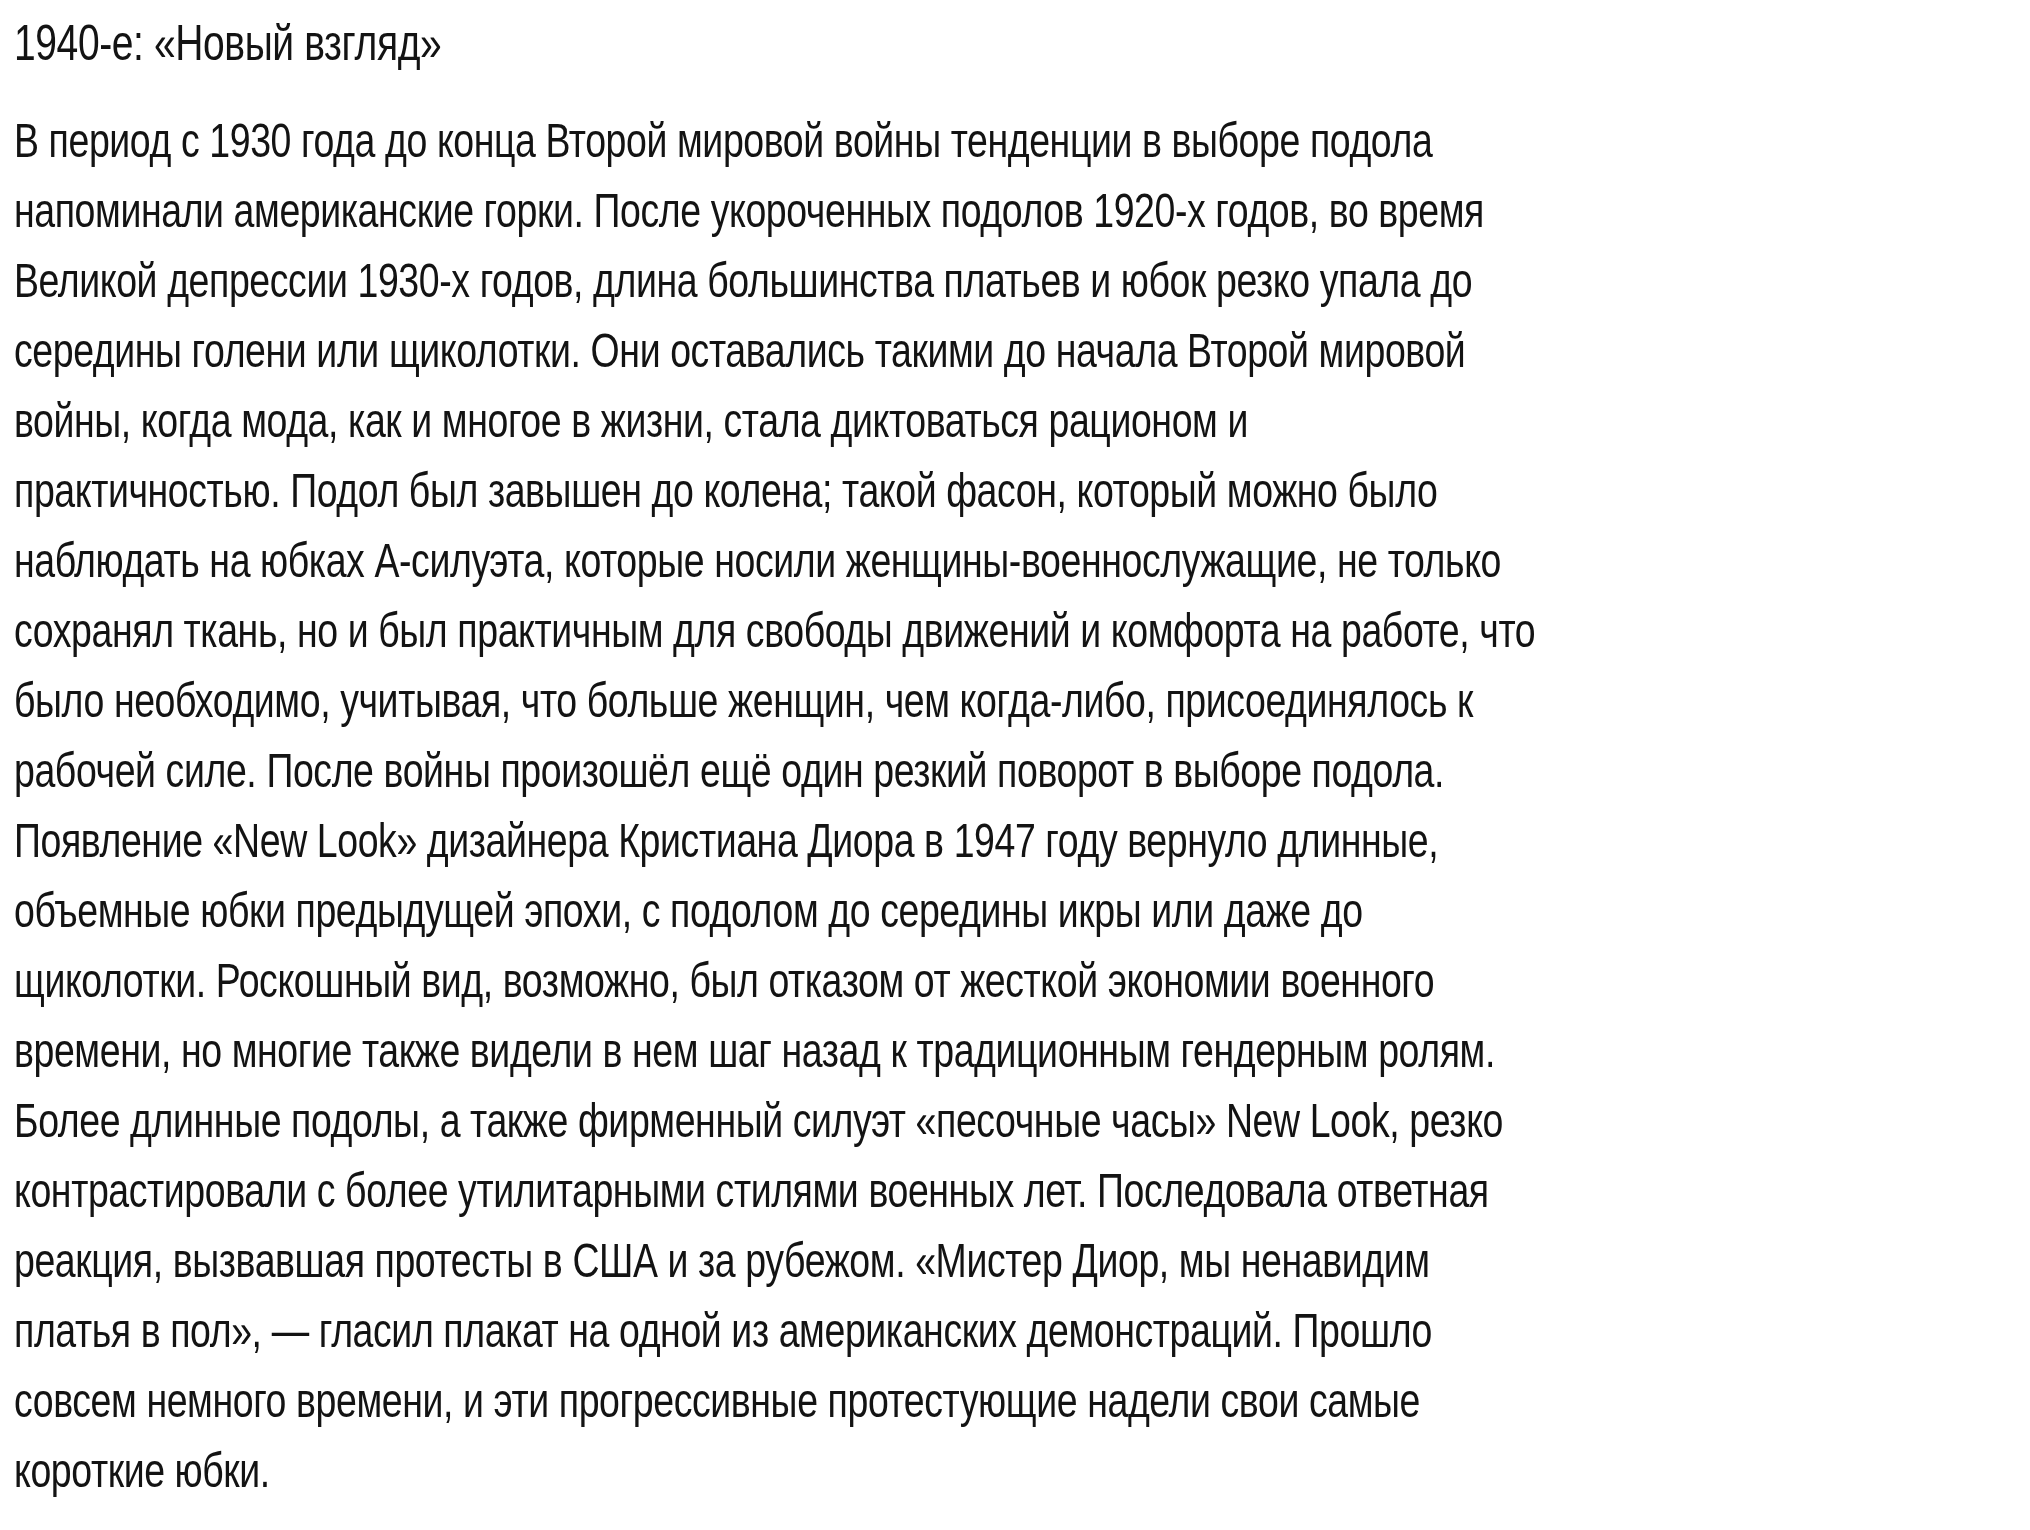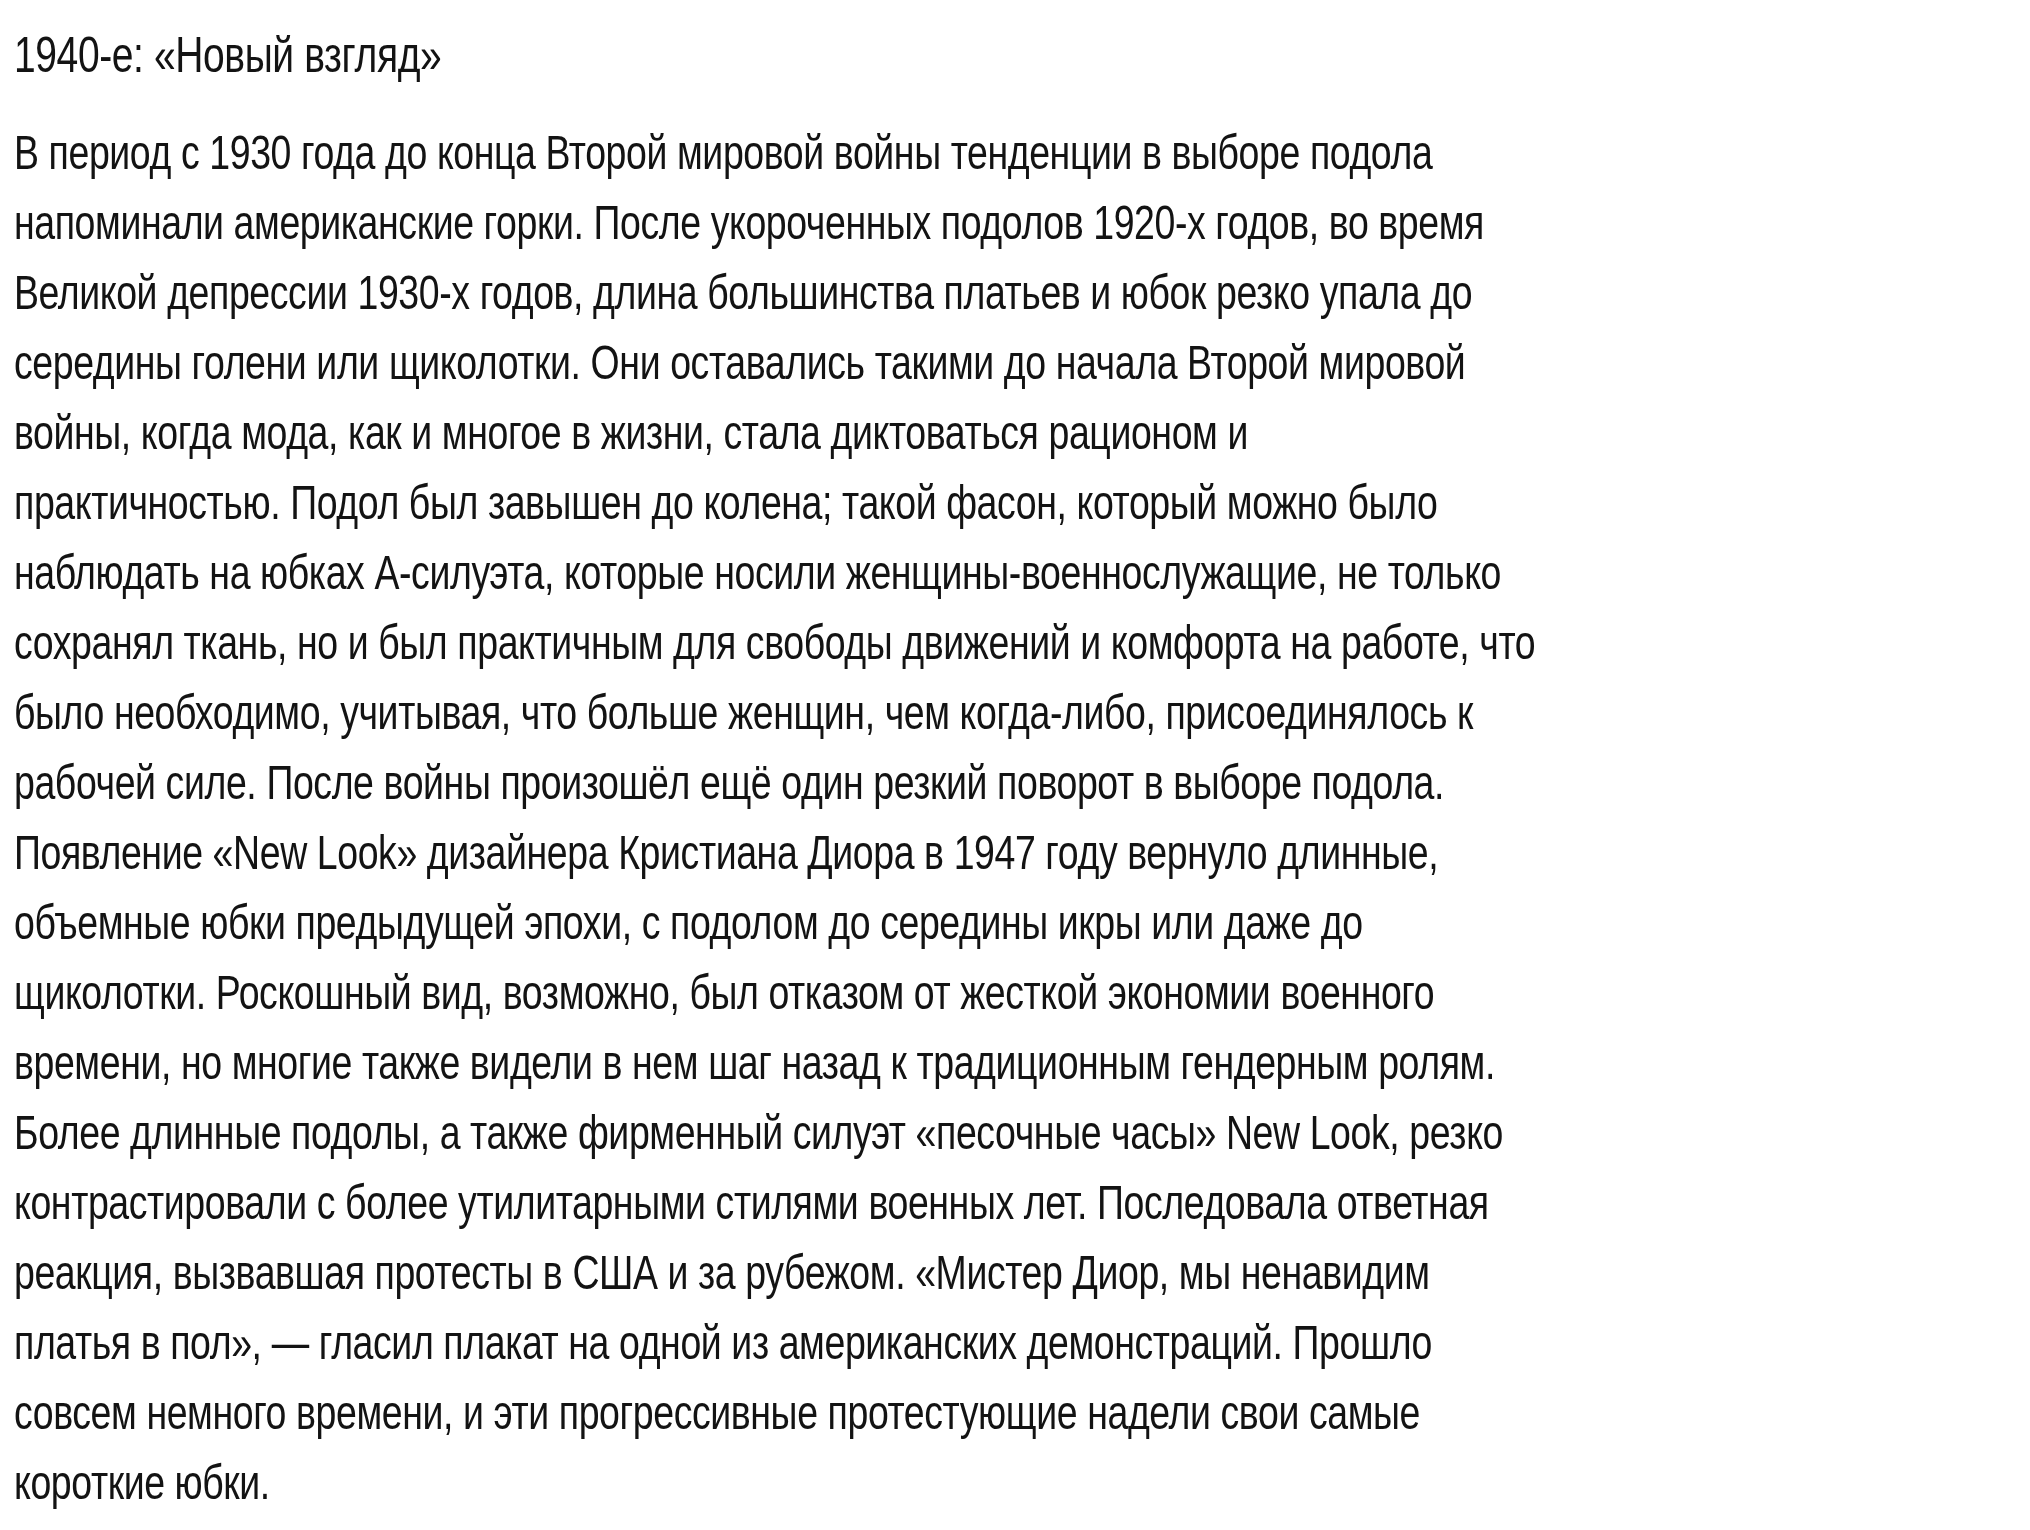--- a/index.html
+++ b/index.html
@@ -7,21 +7,21 @@
     padding: 0;
     width: 2030px;
     height: 1530px;
     background: var(--bg-color, #ffffff);
     overflow: hidden;
   }
   .page {
     box-sizing: border-box;
     width: 2030px;
     height: 1214px;
-    padding: 24px 20px 0 14px;
+    padding: 12px 20px 0 14px;
     font-family: "Liberation Sans", "DejaVu Sans", sans-serif;
     color: var(--text-color, #131313);
   }
   
   .text-scale {
     transform: scaleX(0.78);
     transform-origin: 0 0;
     width: 2560px;
   }
   .heading {

